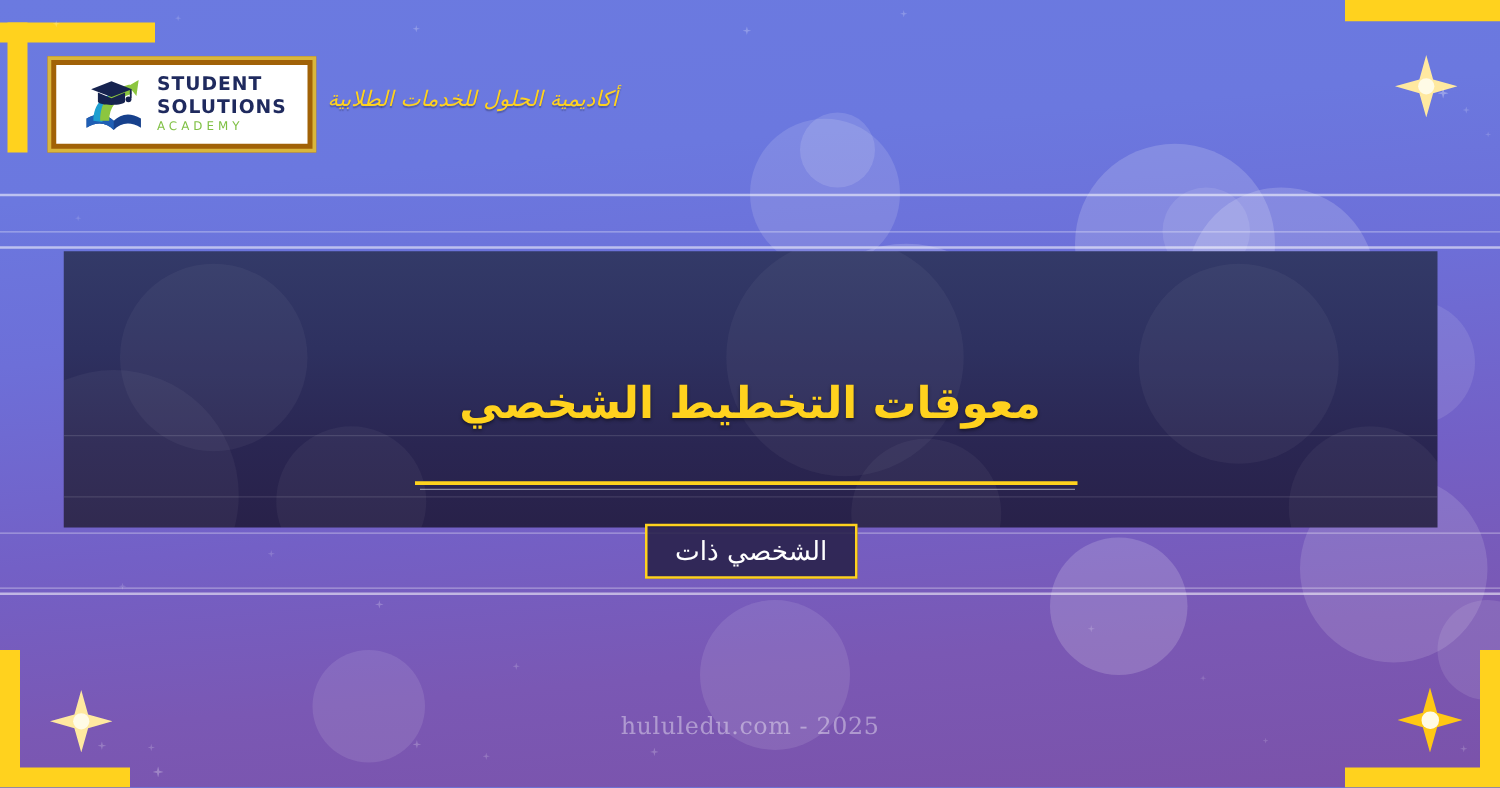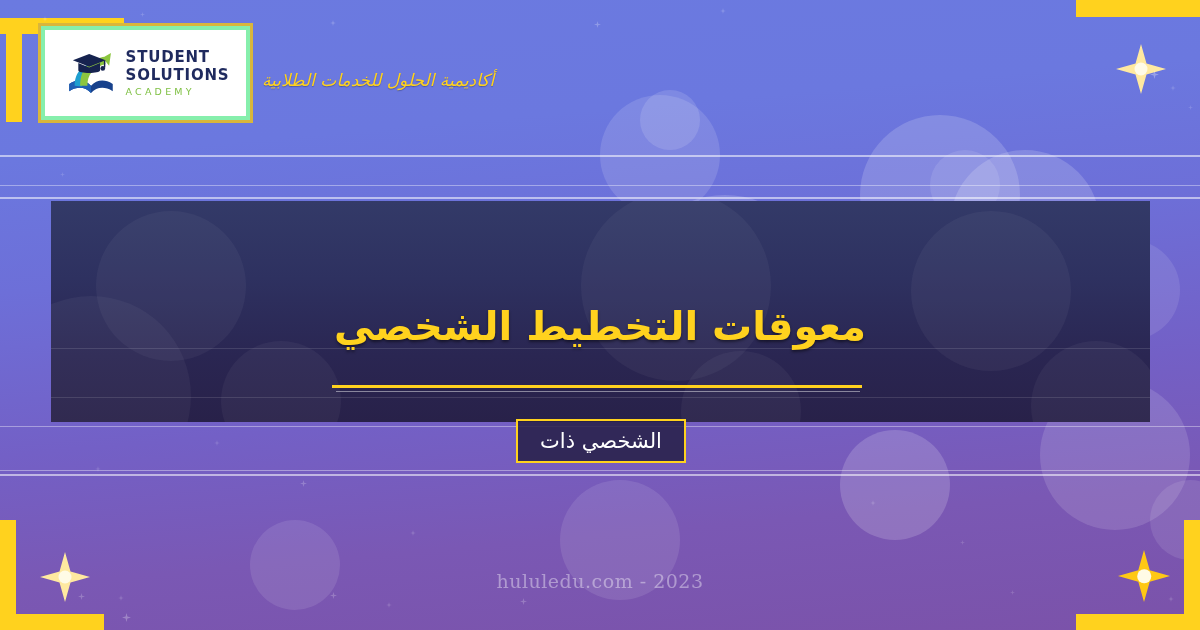--- a/index.html
+++ b/index.html
@@ -38,22 +38,22 @@
   .star .core{
     position:absolute;left:50%;top:50%;width:26%;height:26%;
     transform:translate(-50%,-50%);border-radius:50%;background:#fffbe6;
   }
 
   
   .corner{position:absolute;background:#ffd21e;}
 
   
   .logo-frame{
-    position:absolute;left:38px;top:23px;width:215px;height:100px;
-    background:#86efac;border:3px solid #d9b63c;box-sizing:border-box;
+    position:absolute;left:38px;top:45px;width:215px;height:77px;
+    background:#a16207;border:3px solid #d9b63c;box-sizing:border-box;
     padding:4px;
   }
   .logo-inner{
     width:100%;height:100%;background:#ffffff;box-sizing:border-box;
     display:flex;align-items:center;justify-content:center;gap:6px;padding:4px 8px;
   }
   .logo-mark{width:58px;height:58px;flex:0 0 58px;}
   .logo-words{display:flex;flex-direction:column;line-height:1;}
   .logo-words .l1,.logo-words .l2{
     font-family:"DejaVu Sans","Liberation Sans",sans-serif;
@@ -78,21 +78,21 @@
     overflow:hidden;
   }
   .card-veil{position:absolute;inset:0;}
   .card-veil .cb{position:absolute;border-radius:50%;background:rgba(255,255,255,.045);}
   .card-line{position:absolute;left:0;width:100%;height:1px;background:rgba(255,255,255,.12);}
 
   .title{
     position:absolute;left:0;right:0;top:303px;
     text-align:center;direction:rtl;
     font-family:"DejaVu Sans","Liberation Sans",sans-serif;
-    font-weight:700;font-size:40px;color:#ffd21e;
+    font-weight:700;font-size:35px;color:#ffd21e;
     letter-spacing:0px;
     text-shadow:0 2px 3px rgba(0,0,0,.45);
   }
   .title-rule{
     position:absolute;left:332px;top:385px;width:530px;height:3px;background:#ffd21e;
   }
   .title-rule2{
     position:absolute;left:336px;top:391px;width:524px;height:1px;background:rgba(255,255,255,.45);
   }
 
@@ -224,15 +224,15 @@
       <span class="logo-words">
         <span class="l1">STUDENT</span>
         <span class="l2">SOLUTIONS</span>
         <span class="l3">ACADEMY</span>
       </span>
     </div>
   </div>
 
   <div class="brand-ar">أكاديمية الحلول للخدمات الطلابية</div>
 
-  <div class="footer">hululedu.com - 2023</div>
+  <div class="footer">hululedu.com - 2025</div>
 
 </div>
 
 </body></html>

